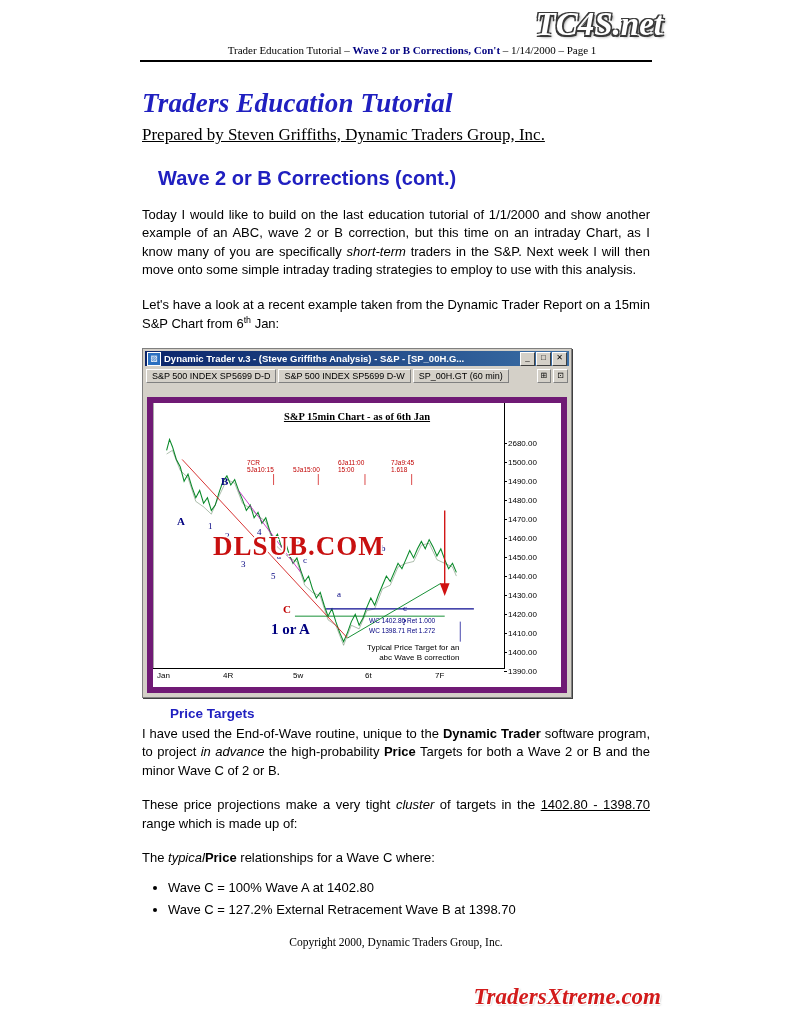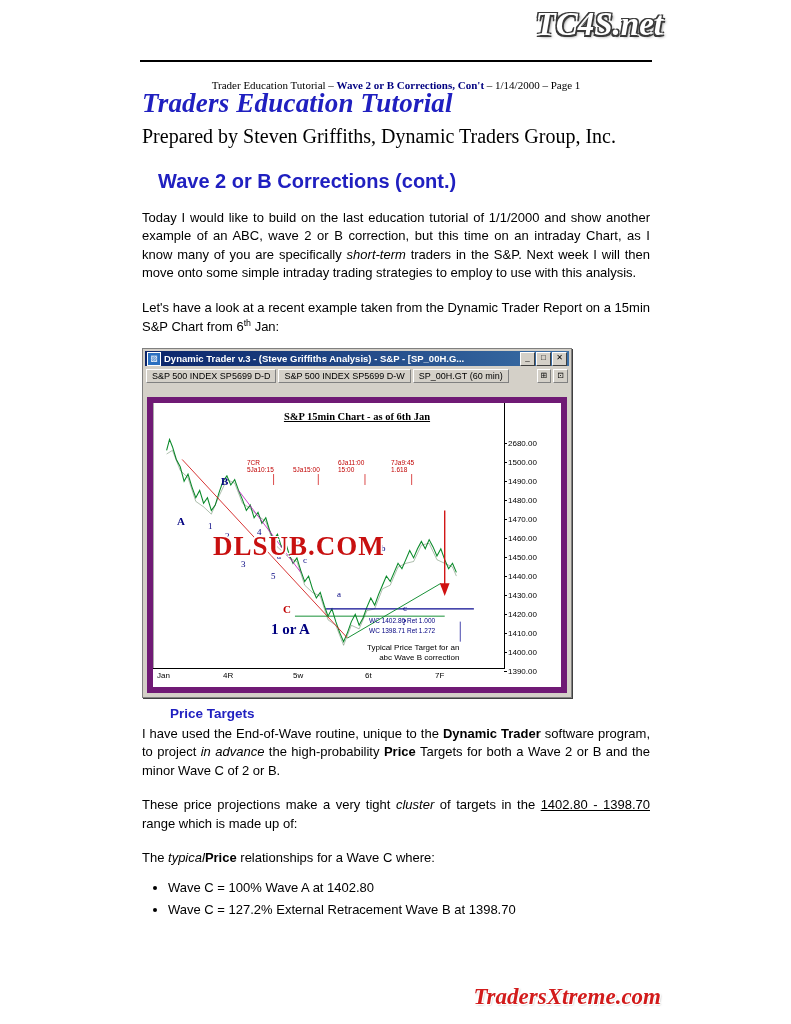--- a/index.html
+++ b/index.html
@@ -54,27 +54,26 @@
   
   .page {
     position: absolute;
     left: 0; top: 0;
     width: 681px;
     height: 1024px;
   }
 
   .header-line {
     position: absolute;
-    left: 140px;
+    left: 156px;
     top: 44px;
     width: 512px;
     text-align: center;
     font-size: 11px;
     font-family: "Liberation Serif", serif;
-    margin-top: 35px;
   }
   .header-line .bold-blue {
     color: #000080;
     font-weight: bold;
   }
   .header-rule {
     position: absolute;
     left: 140px;
     top: 60px;
     width: 512px;
@@ -93,22 +92,23 @@
     margin: 0;
     font-family: "Liberation Serif", serif;
     font-size: 27px;
     font-weight: bold;
     font-style: italic;
     color: #2020c0;
     letter-spacing: 0.2px;
   }
   .prepared-by {
     margin-top: 6px;
-    font-size: 20px;
-    font-family: "Liberation Serif", serif;
+    font-size: 17px;
+    font-family: "Liberation Serif", serif;
+    text-decoration: underline;
   }
   h2.section-head {
     margin: 22px 0 0 16px;
     font-family: "Liberation Sans", sans-serif;
     font-size: 20px;
     font-weight: bold;
     color: #2020c0;
   }
   p.body-text {
     margin: 16px 0 0 0;
@@ -479,15 +479,16 @@
     <p class="body-text"><span>These price projections make a very tight </span><span class="it">cluster</span><span> of targets in the </span><span class="ul">1402.80 - 1398.70</span><span> range which is made up of:</span></p>
 
     <p class="body-text"><span>The </span><span class="it">typical</span><span class="bd">Price</span><span> relationships for a Wave C where:</span></p>
 
     <ul class="bullets">
       <li>Wave C = 100% Wave A at 1402.80</li>
       <li>Wave C = 127.2% External Retracement Wave B at 1398.70</li>
     </ul>
   </div>
 
+  <div class="copyright">Copyright 2000, Dynamic Traders Group, Inc.</div>
 
   <div class="wm-bottom">TradersXtreme.com</div>
 </div>
 
 </body></html>

